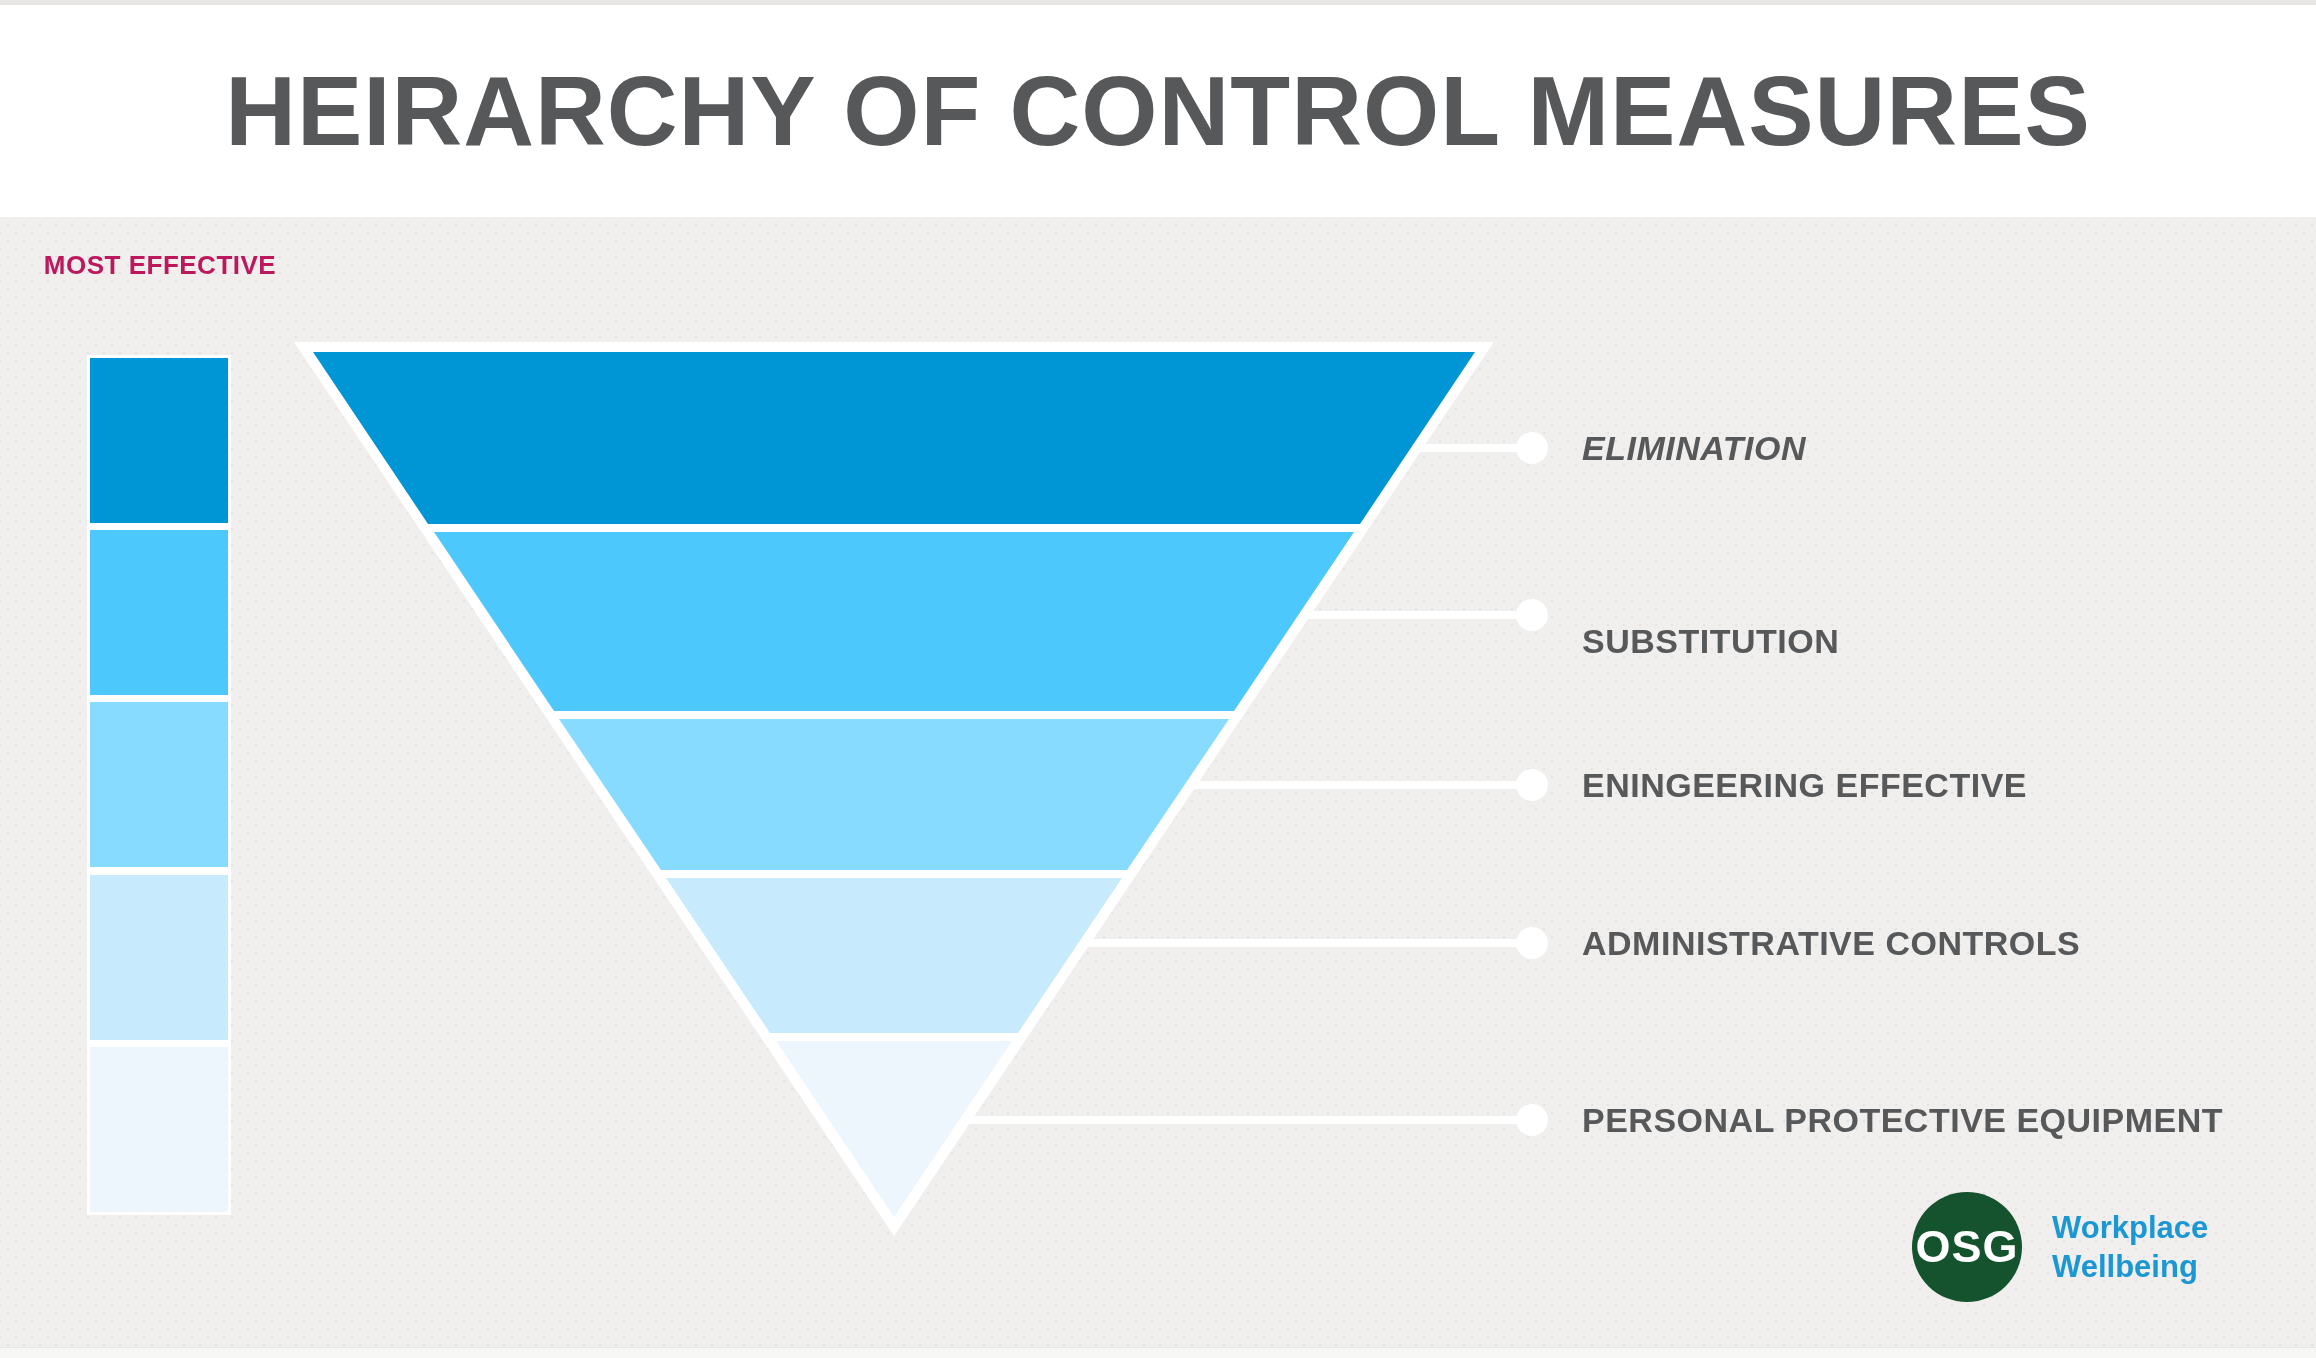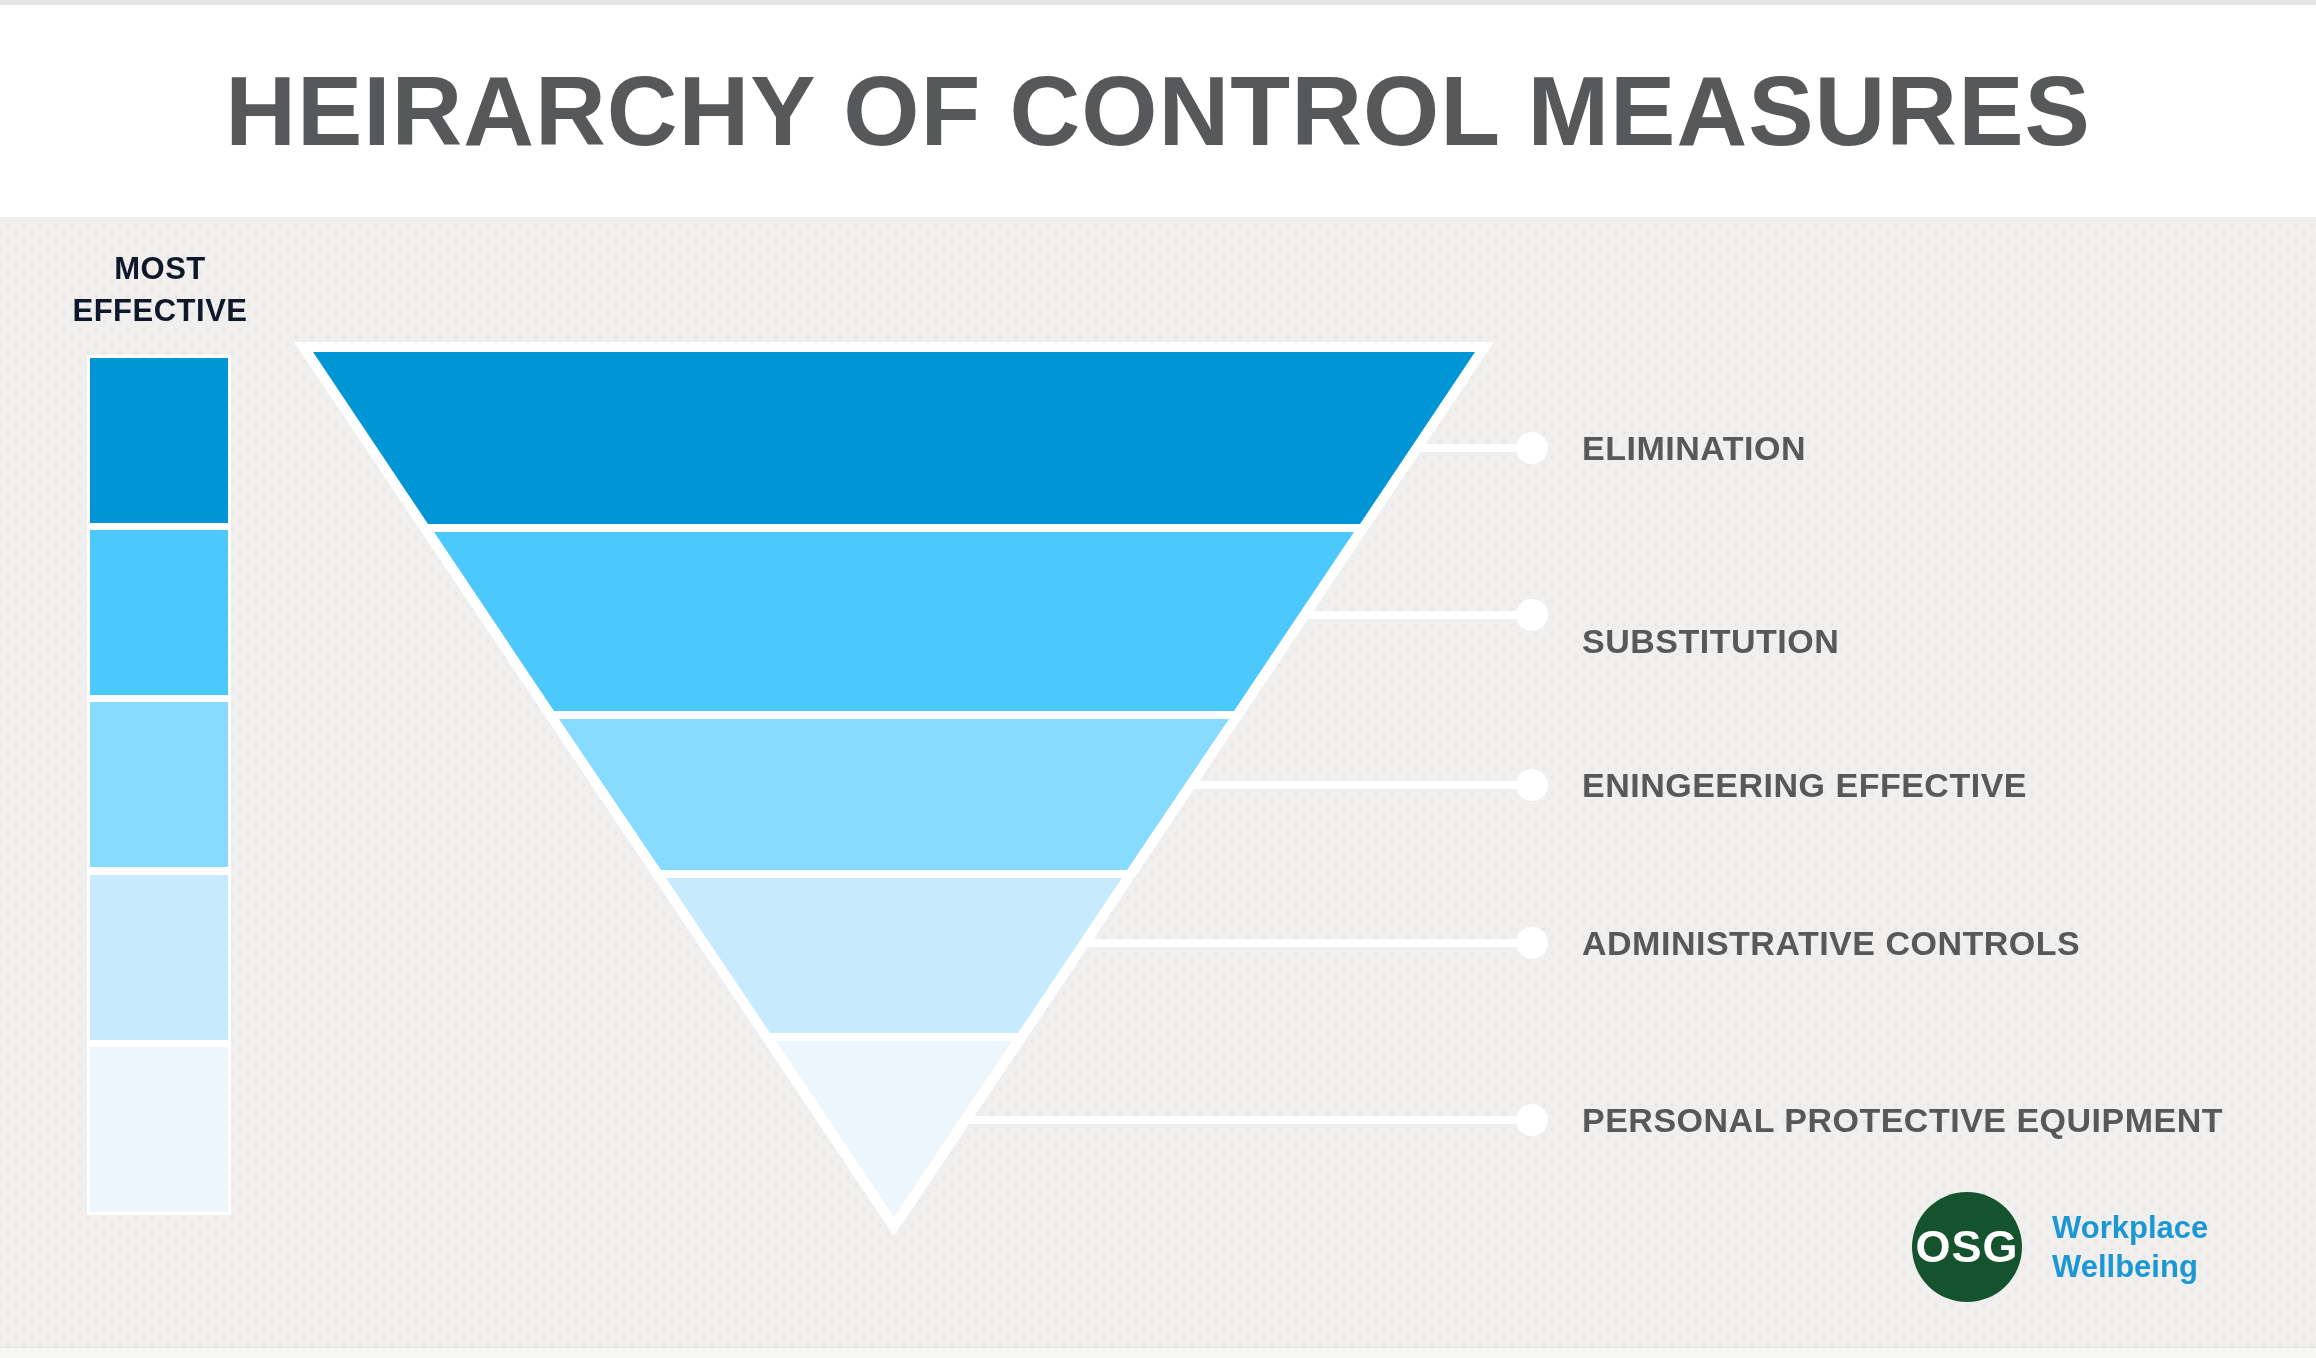--- a/index.html
+++ b/index.html
@@ -21,21 +21,21 @@
     background-color:#f0efee;
     background-image:
       radial-gradient(circle,#e4e3e1 1.4px, transparent 1.6px),
       radial-gradient(circle,#e4e3e1 1.4px, transparent 1.6px);
     background-size:16px 16px;
     background-position:0 0, 8px 8px;
   }
   svg.diagram{position:absolute;top:0;left:0;width:2316px;height:1358px;}
   .side-label{
     position:absolute;left:30px;width:260px;text-align:center;
-    font-size:31px;font-weight:700;color:#0f172a;line-height:1.35;letter-spacing:0.5px;
+    font-size:26px;font-weight:700;color:#be185d;line-height:1.35;letter-spacing:0.5px;
   }
   .most{top:248px;}
   .least{top:1240px;}
   .level-label{
     position:absolute;left:1582px;height:44px;line-height:44px;
     font-size:34px;font-weight:700;color:#57585a;letter-spacing:0.5px;white-space:nowrap;
   }
   .logo{
     position:absolute;left:1912px;top:1192px;display:flex;align-items:center;
   }
@@ -94,21 +94,21 @@
 
     <g fill="#ffffff">
       <circle cx="1532" cy="448" r="16"></circle>
       <circle cx="1532" cy="615" r="16"></circle>
       <circle cx="1532" cy="785" r="16"></circle>
       <circle cx="1532" cy="943" r="16"></circle>
       <circle cx="1532" cy="1120" r="16"></circle>
     </g>
   </svg>
 
-  <div class="level-label" style="top:426px;">ELIMINATION</div>
+  <div class="level-label" style="top:426px;font-style:italic;">ELIMINATION</div>
   <div class="level-label" style="top:593px;margin-top:26px;">SUBSTITUTION</div>
   <div class="level-label" style="top:763px;">ENINGEERING EFFECTIVE</div>
   <div class="level-label" style="top:921px;">ADMINISTRATIVE CONTROLS</div>
   <div class="level-label" style="top:1098px;">PERSONAL PROTECTIVE EQUIPMENT</div>
 
   <div class="logo">
     <div class="logo-badge" style="background: #14532d;">OSG</div>
     <div class="logo-text" style="color: rgb(27, 151, 212);">Workplace Wellbeing</div>
   </div>
 

